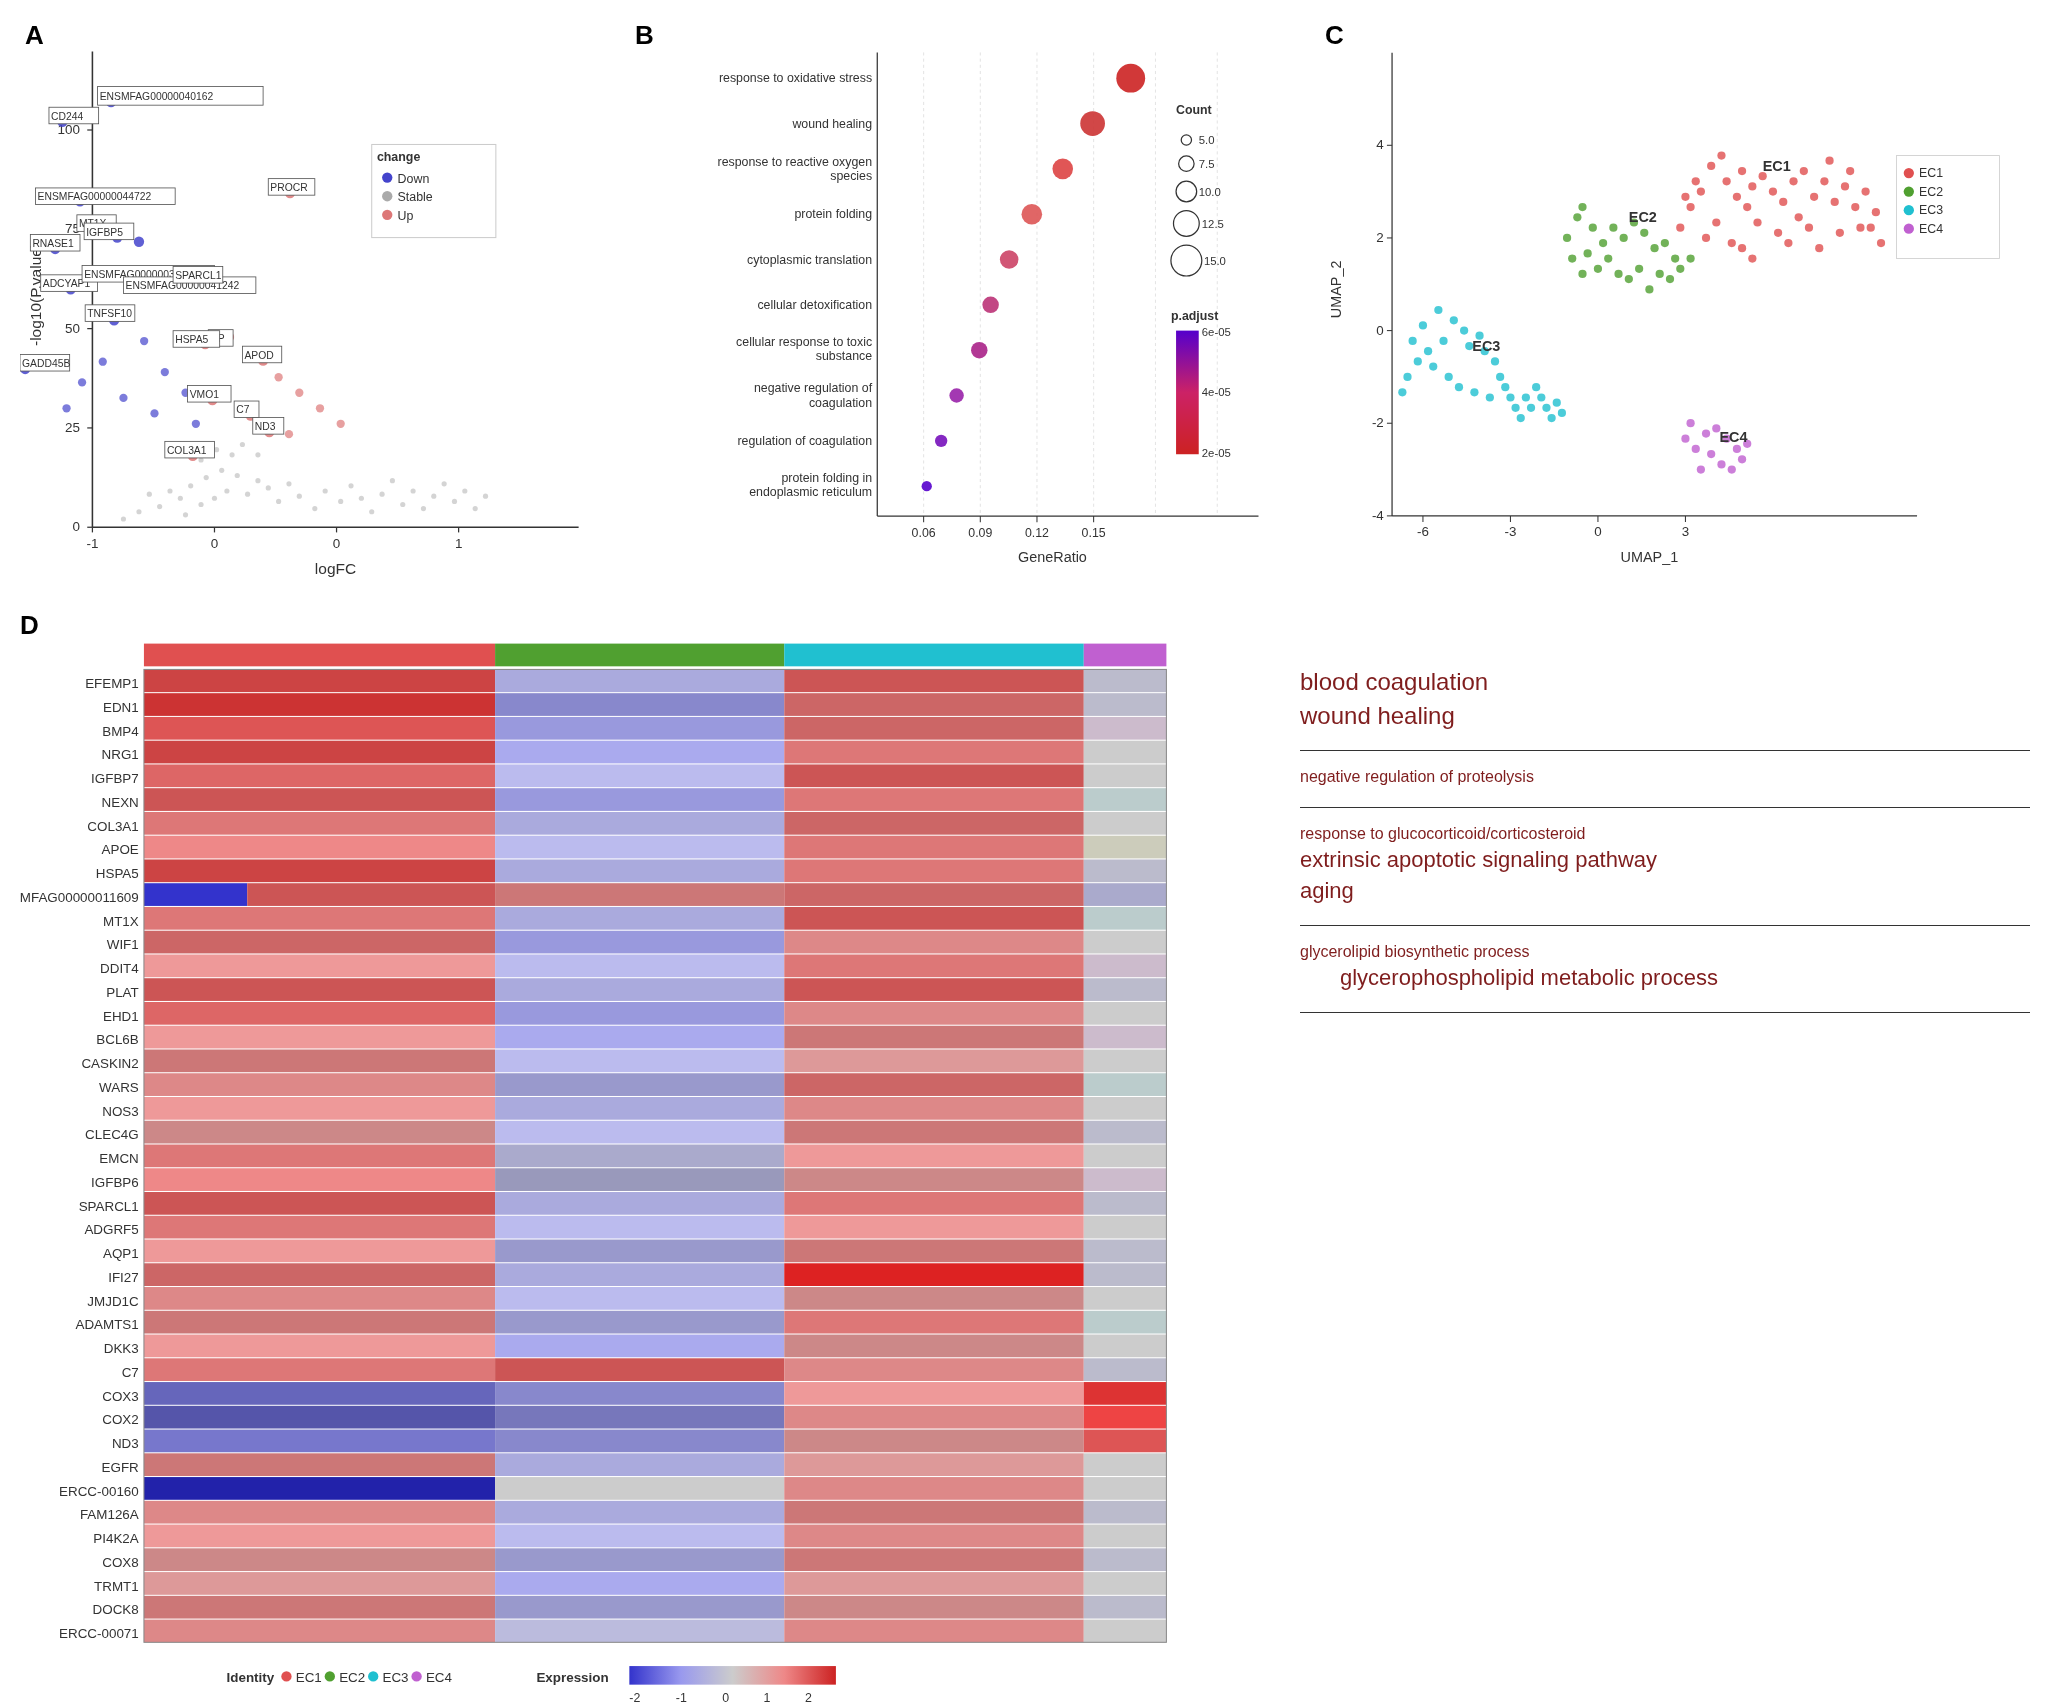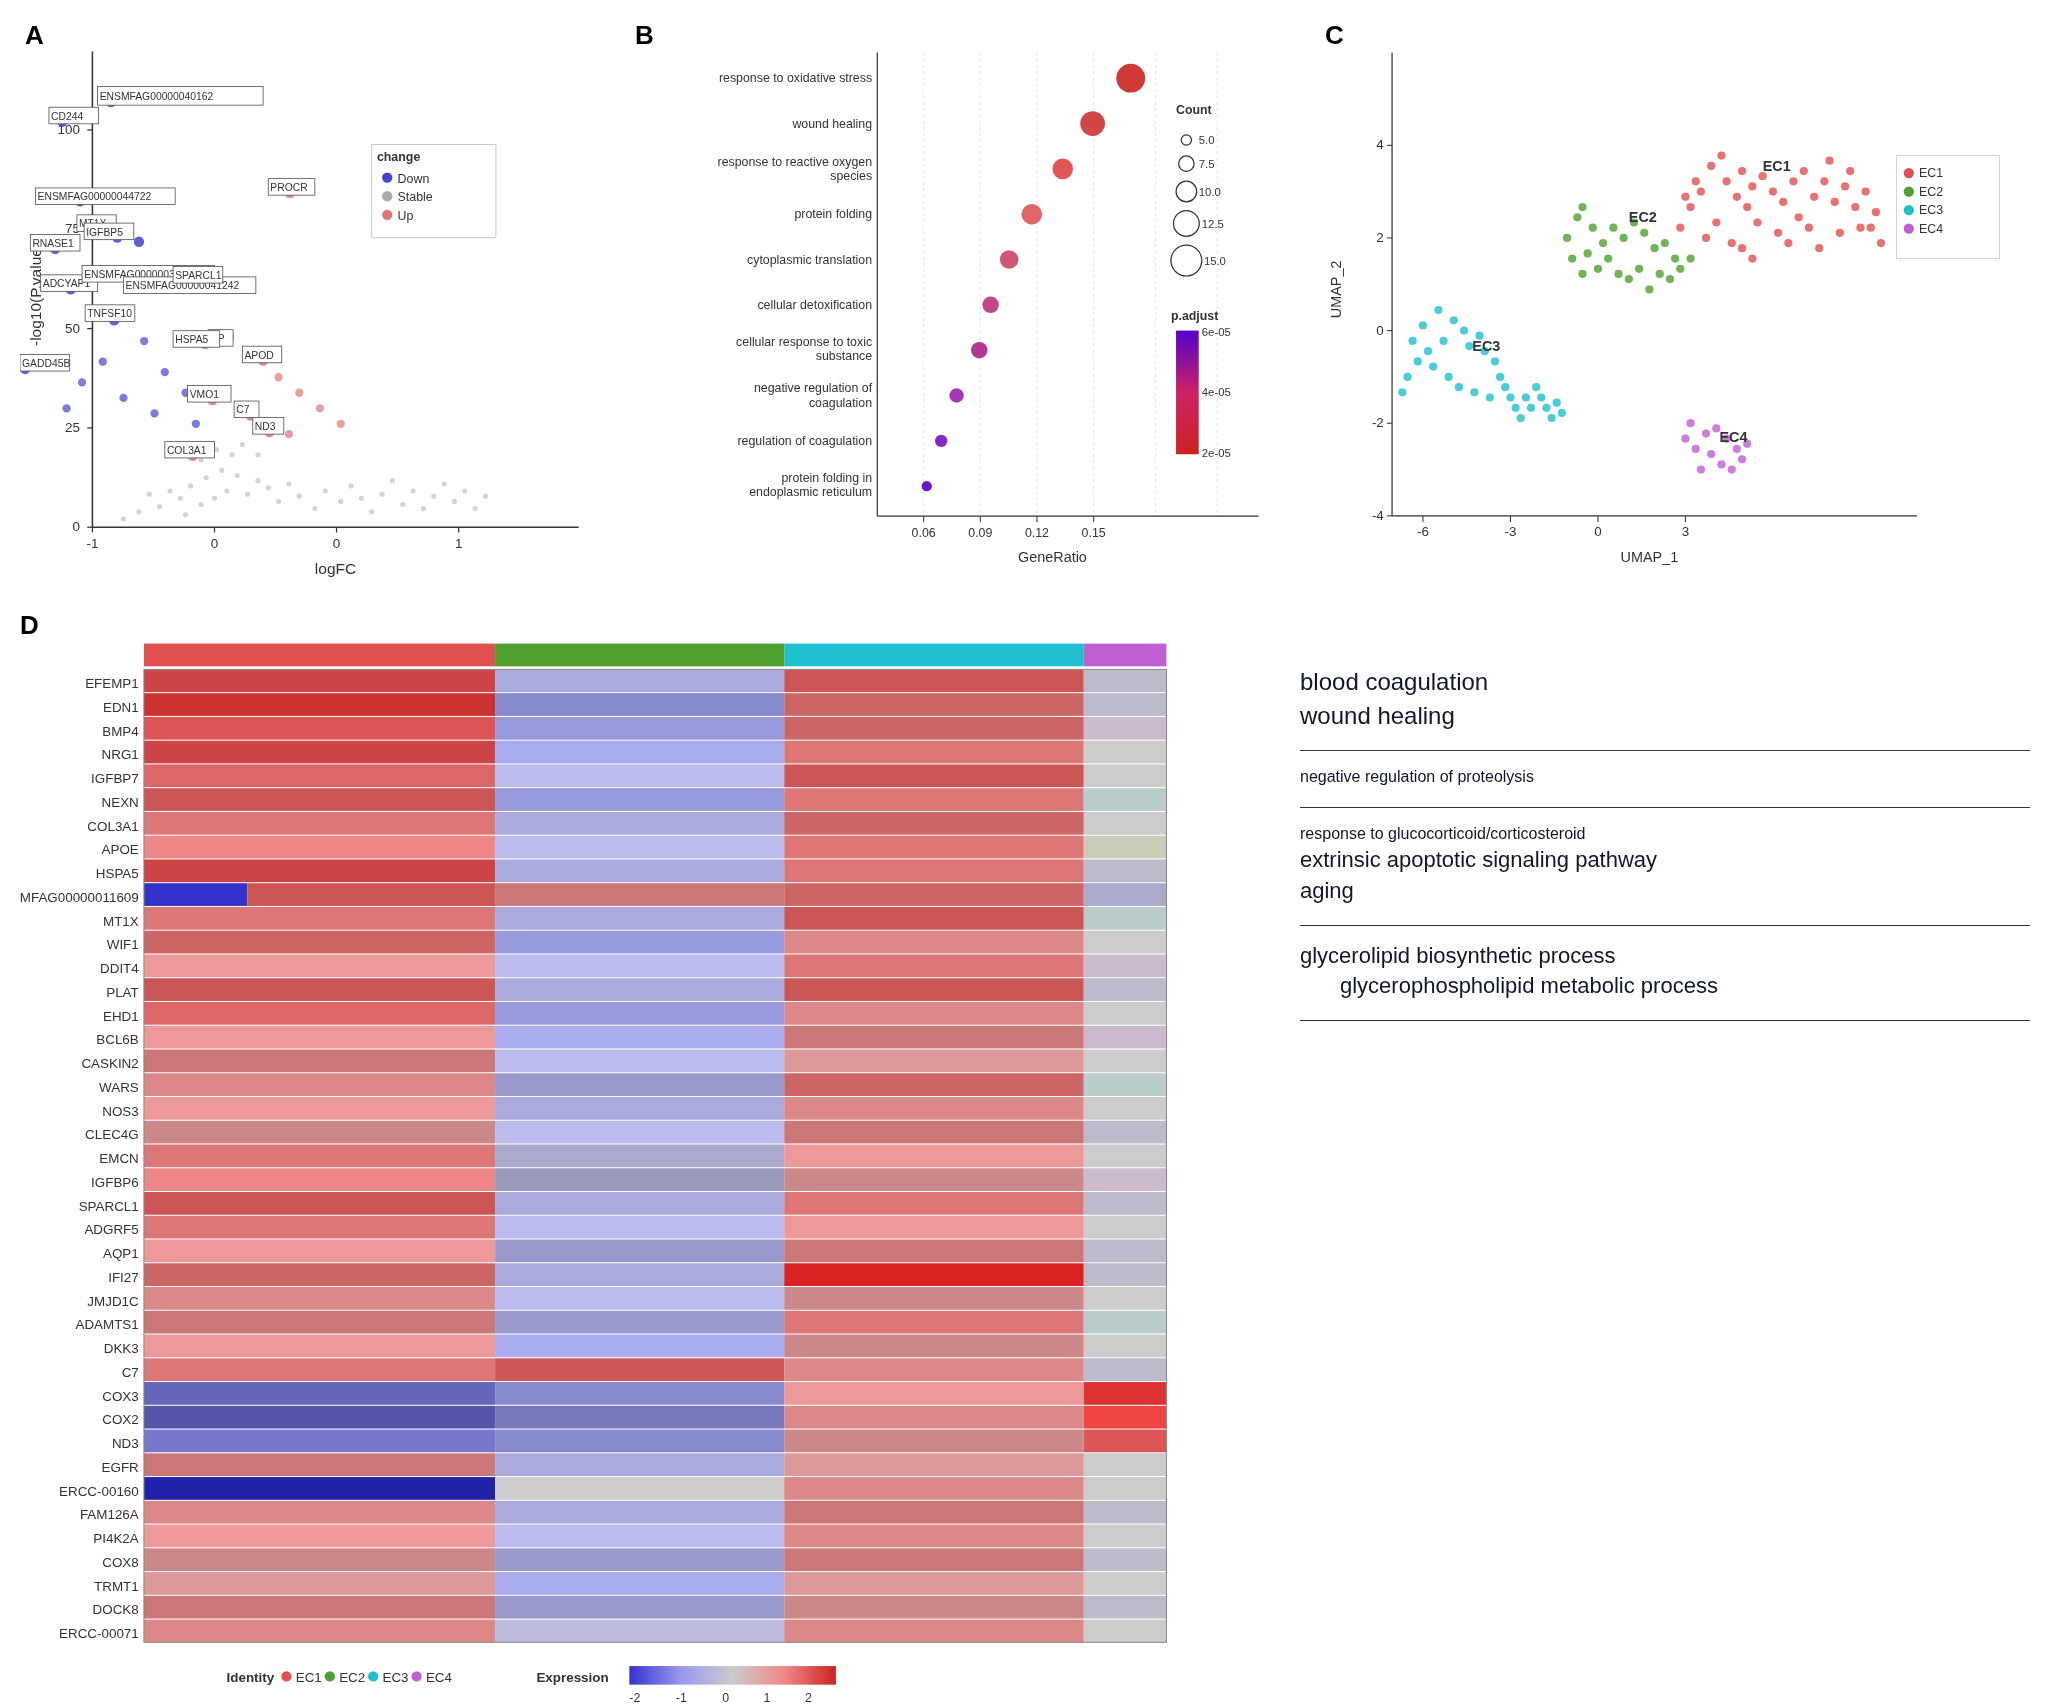--- a/index.html
+++ b/index.html
@@ -83,21 +83,21 @@
     .annotation-group {
       border-bottom: 1.5px solid #333;
       padding: 10px 0 8px 0;
     }
     .annotation-group:last-child {
       border-bottom: 1.5px solid #333;
     }
     .annotation-text {
       font-size: 22px;
       line-height: 1.4;
-      color: #0f172a;
+      color: #7f1d1d;
     }
   </style>
 </head>
 <body>
 
 <div class="main-container">
 
   <div class="top-row">
 
     <div class="panel panel-a">
@@ -871,20 +871,20 @@
         <div class="annotation-text" style="font-size:16px;">negative regulation of proteolysis</div>
       </div>
 
       <div class="annotation-group" style="padding-bottom:18px;padding-top:15px;">
         <div class="annotation-text" style="font-size:16px;">response to glucocorticoid/corticosteroid</div>
         <div class="annotation-text" style="font-size:22px;">extrinsic apoptotic signaling pathway</div>
         <div class="annotation-text" style="font-size:22px;">aging</div>
       </div>
 
       <div class="annotation-group" style="padding-bottom:18px;padding-top:15px;">
-        <div class="annotation-text" style="font-size:22px;">glycerolipid biosynthetic process</div>
+        <div class="annotation-text" style="font-size:16px;">glycerolipid biosynthetic process</div>
         <div class="annotation-text" style="font-size:22px;margin-left:40px;">glycerophospholipid metabolic process</div>
       </div>
     </div>
 
   </div>
 
 </div>
 
 </body></html>

